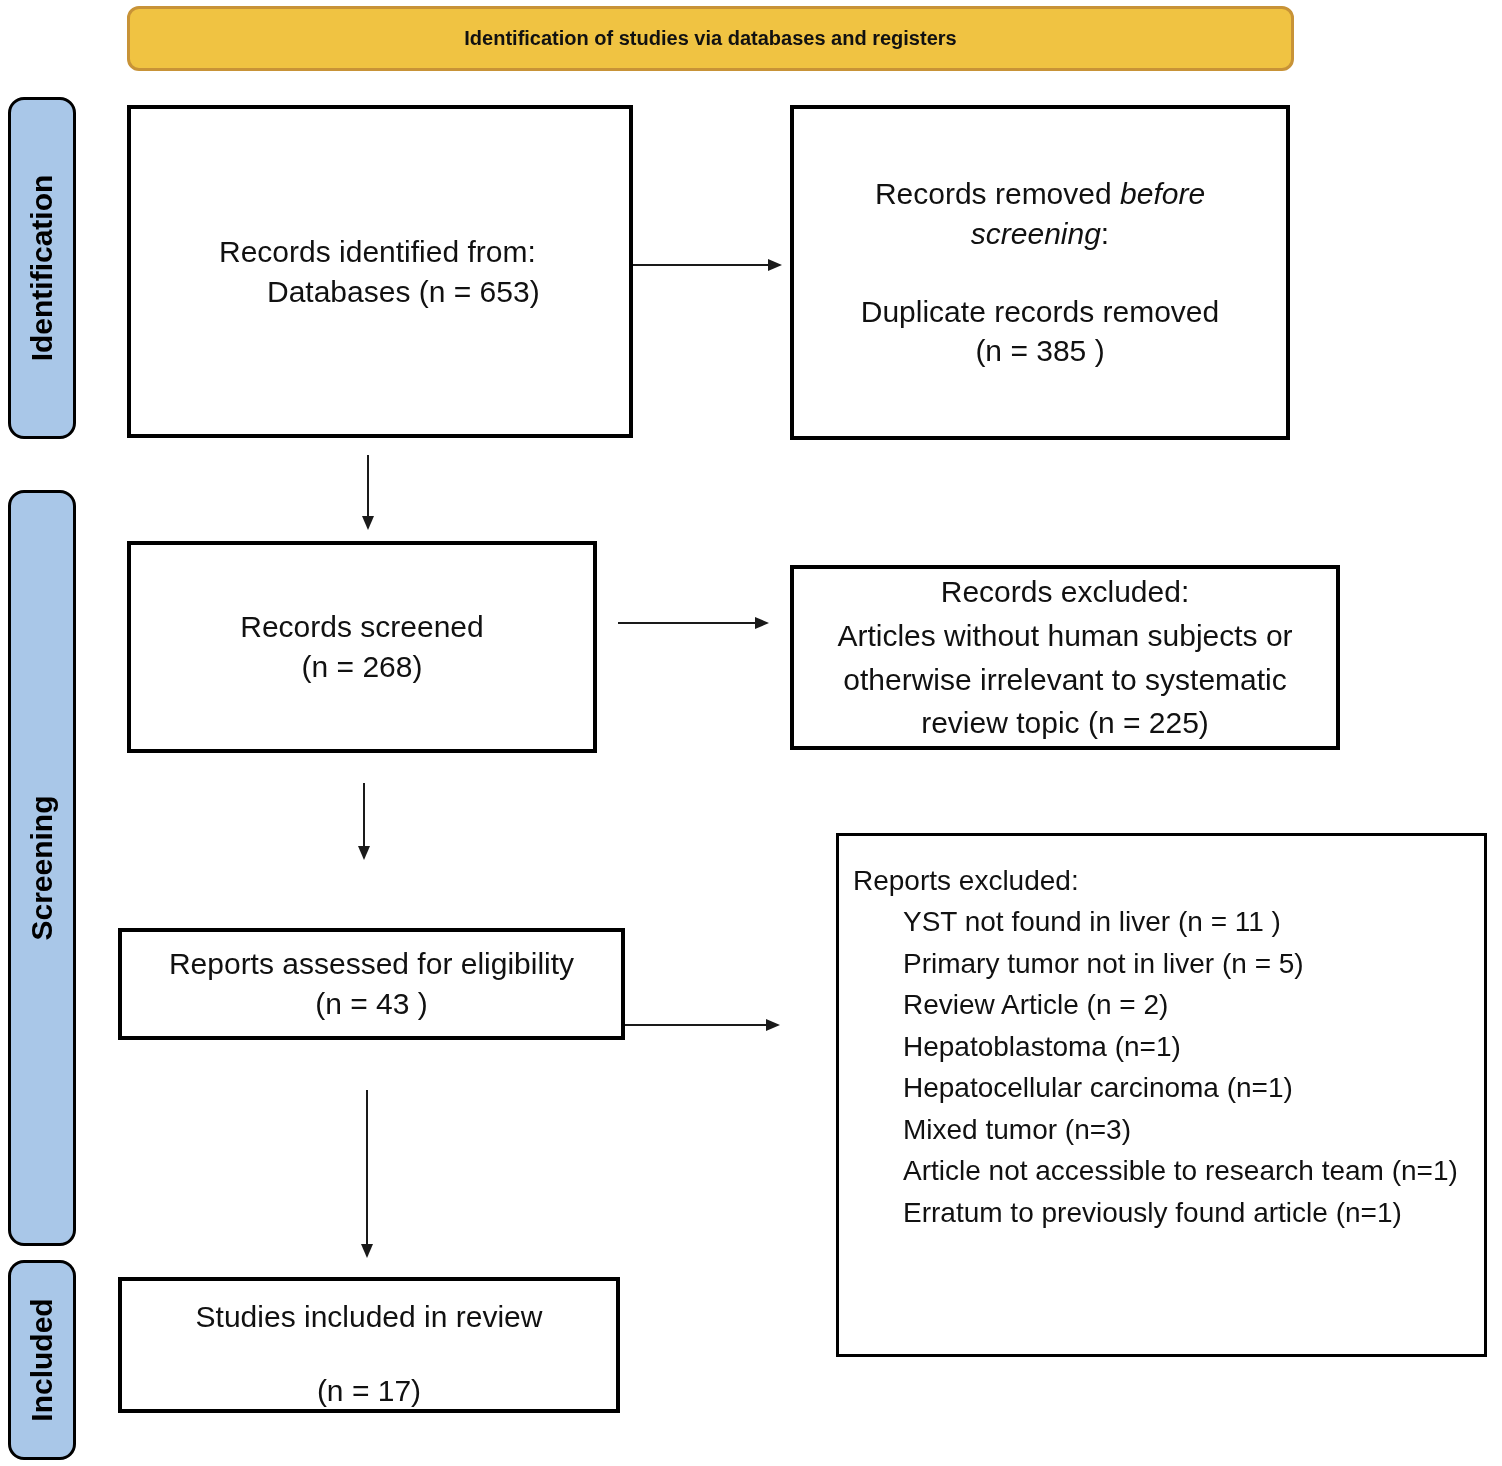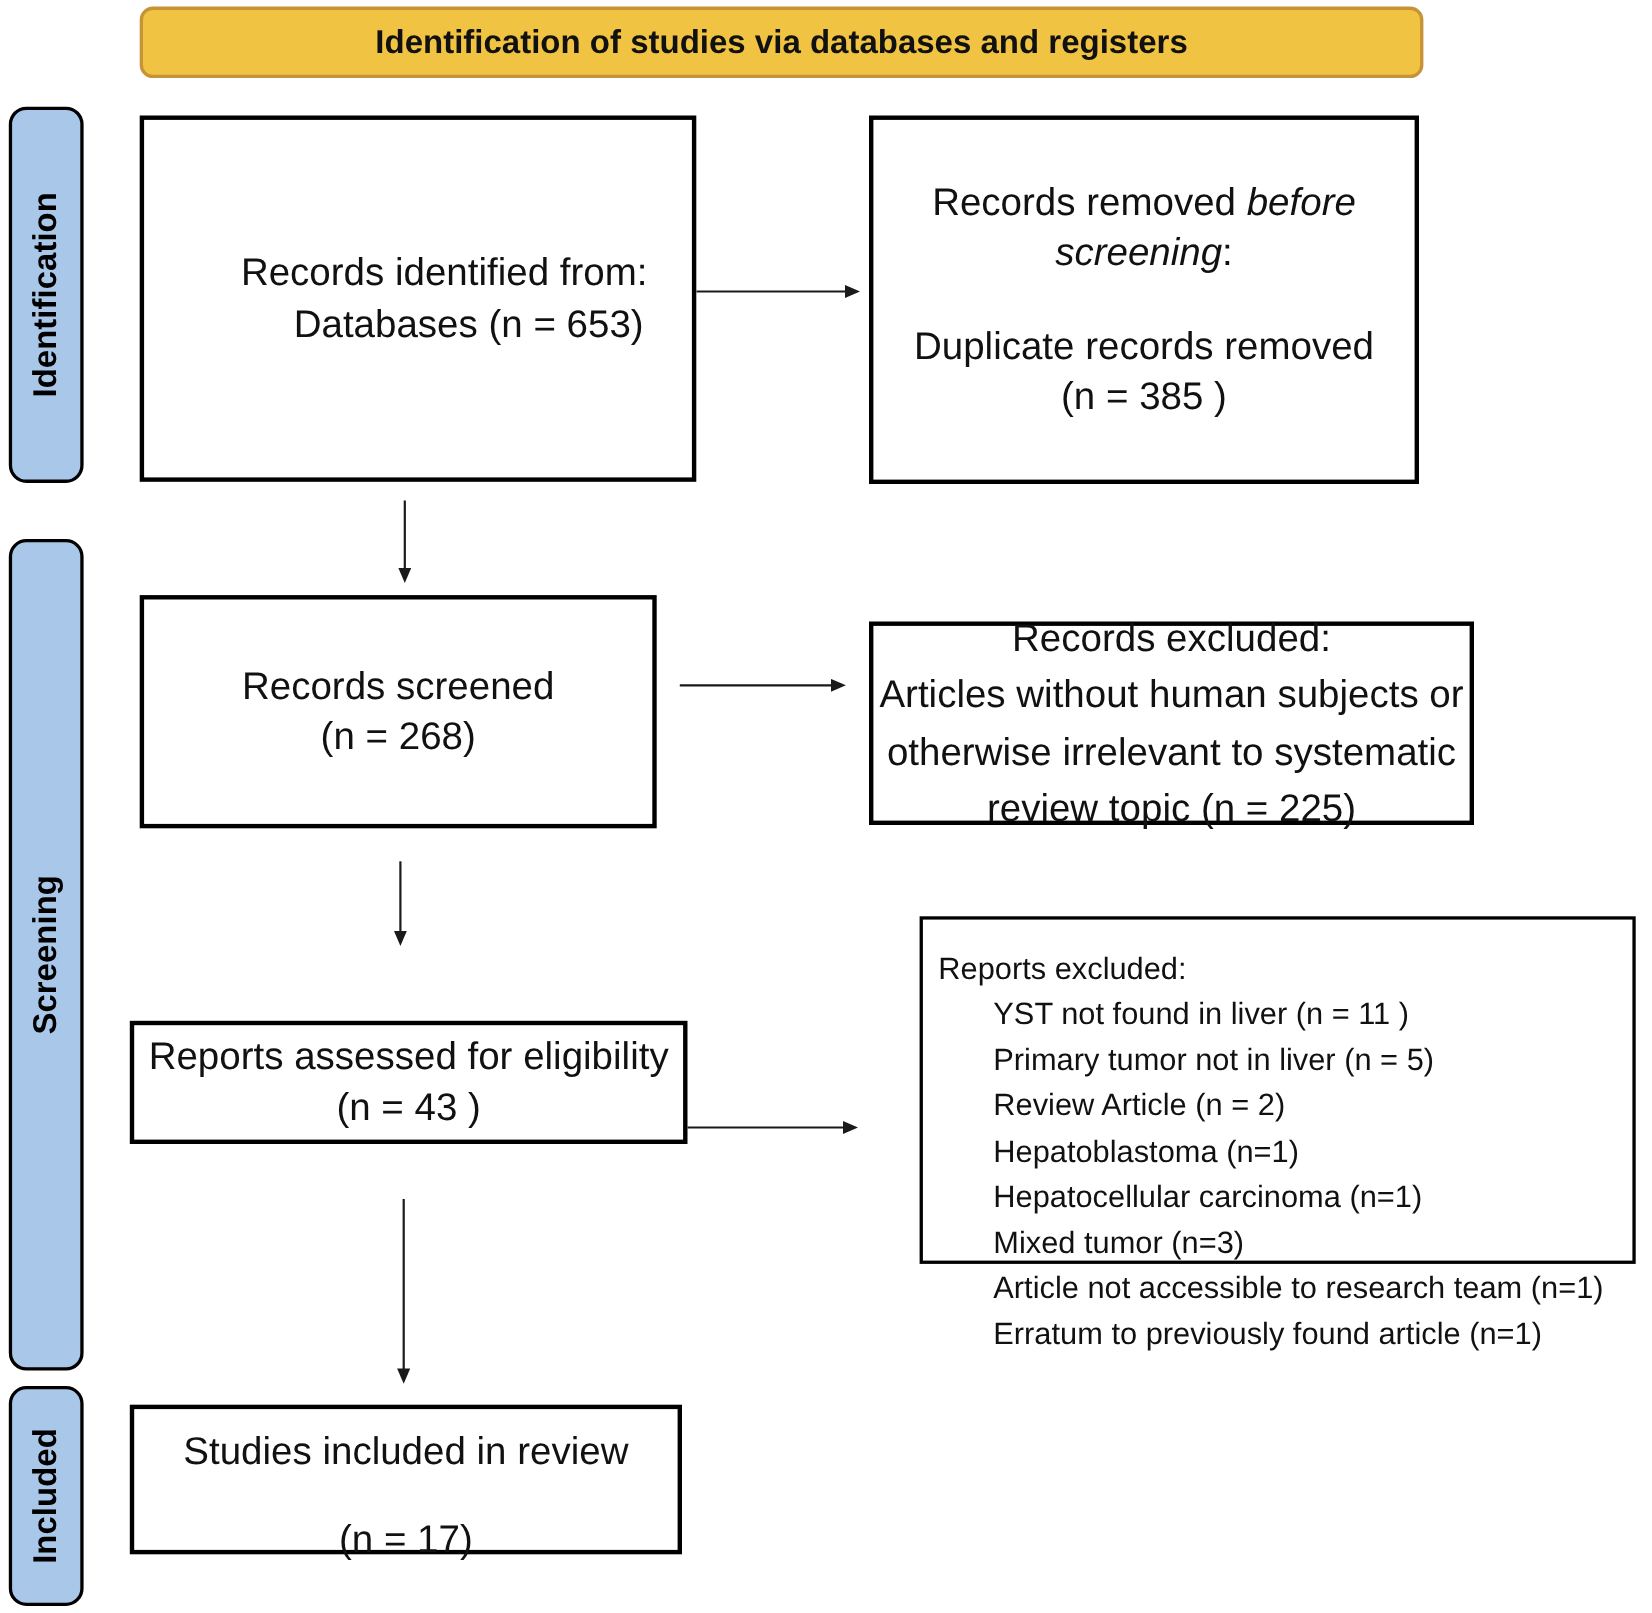--- a/index.html
+++ b/index.html
@@ -7,50 +7,50 @@
     position:relative;width:1502px;height:1466px;background:#ffffff;
     font-family:"Liberation Sans", sans-serif;color:#111111;overflow:hidden;
   }
   
   .banner{
     position:absolute;left:127px;top:6px;width:1167px;height:65px;
     background:var(--banner-fill,#F0C342);
     border:3px solid var(--banner-border,#C89337);
     border-radius:12px;box-sizing:border-box;
     display:flex;align-items:center;justify-content:center;
-    font-weight:bold;font-size:30px;color:#111;
+    font-weight:bold;font-size:20px;color:#111;
   }
   
   .phase{
     position:absolute;left:8px;width:68px;
     background:var(--sidebar-fill,#A9C7E8);
     border:3px solid #000;border-radius:16px;box-sizing:border-box;
     display:flex;align-items:center;justify-content:center;
   }
   .phase span{
     transform:rotate(-90deg);white-space:nowrap;
     font-weight:bold;font-size:30px;color:#000;
   }
   .phase.ident{top:97px;height:342px;}
   .phase.screen{top:490px;height:756px;}
   .phase.incl{top:1260px;height:200px;}
   
   .fbox{
     position:absolute;background:#fff;border:4px solid var(--box-border,#000);
-    box-sizing:border-box;font-size:35px;line-height:1.32;color:#111;
+    box-sizing:border-box;font-size:30px;line-height:1.32;color:#111;
   }
   .center-col{display:flex;flex-direction:column;align-items:center;justify-content:center;text-align:center;}
   .box1{left:127px;top:105px;width:506px;height:333px;display:flex;flex-direction:column;justify-content:center;padding-left:88px;text-align:left;}
   .box1 .indent{padding-left:48px;}
   .box2{left:790px;top:105px;width:500px;height:335px;}
   .box2 .gap{height:38px;}
   .box3{left:127px;top:541px;width:470px;height:212px;}
   .box4{left:790px;top:565px;width:550px;height:185px;line-height:1.46;}
   .box5{left:118px;top:928px;width:507px;height:112px;}
-  .box6{left:836px;top:833px;width:651px;height:316px;border-width:3px;
+  .box6{left:836px;top:833px;width:651px;height:524px;border-width:3px;
         font-size:28px;line-height:1.48;padding:24px 8px 0 14px;text-align:left;}
   .box6 .item{padding-left:50px;}
   .box7{left:118px;top:1277px;width:502px;height:136px;display:flex;flex-direction:column;align-items:center;text-align:left;padding-top:16px;}
   .box7 .n{margin-top:34px;}
   .it{font-style:italic;}
   
   svg.arrows{position:absolute;left:0;top:0;width:1502px;height:1466px;pointer-events:none;}
 </style>
 </head>
 <body>

